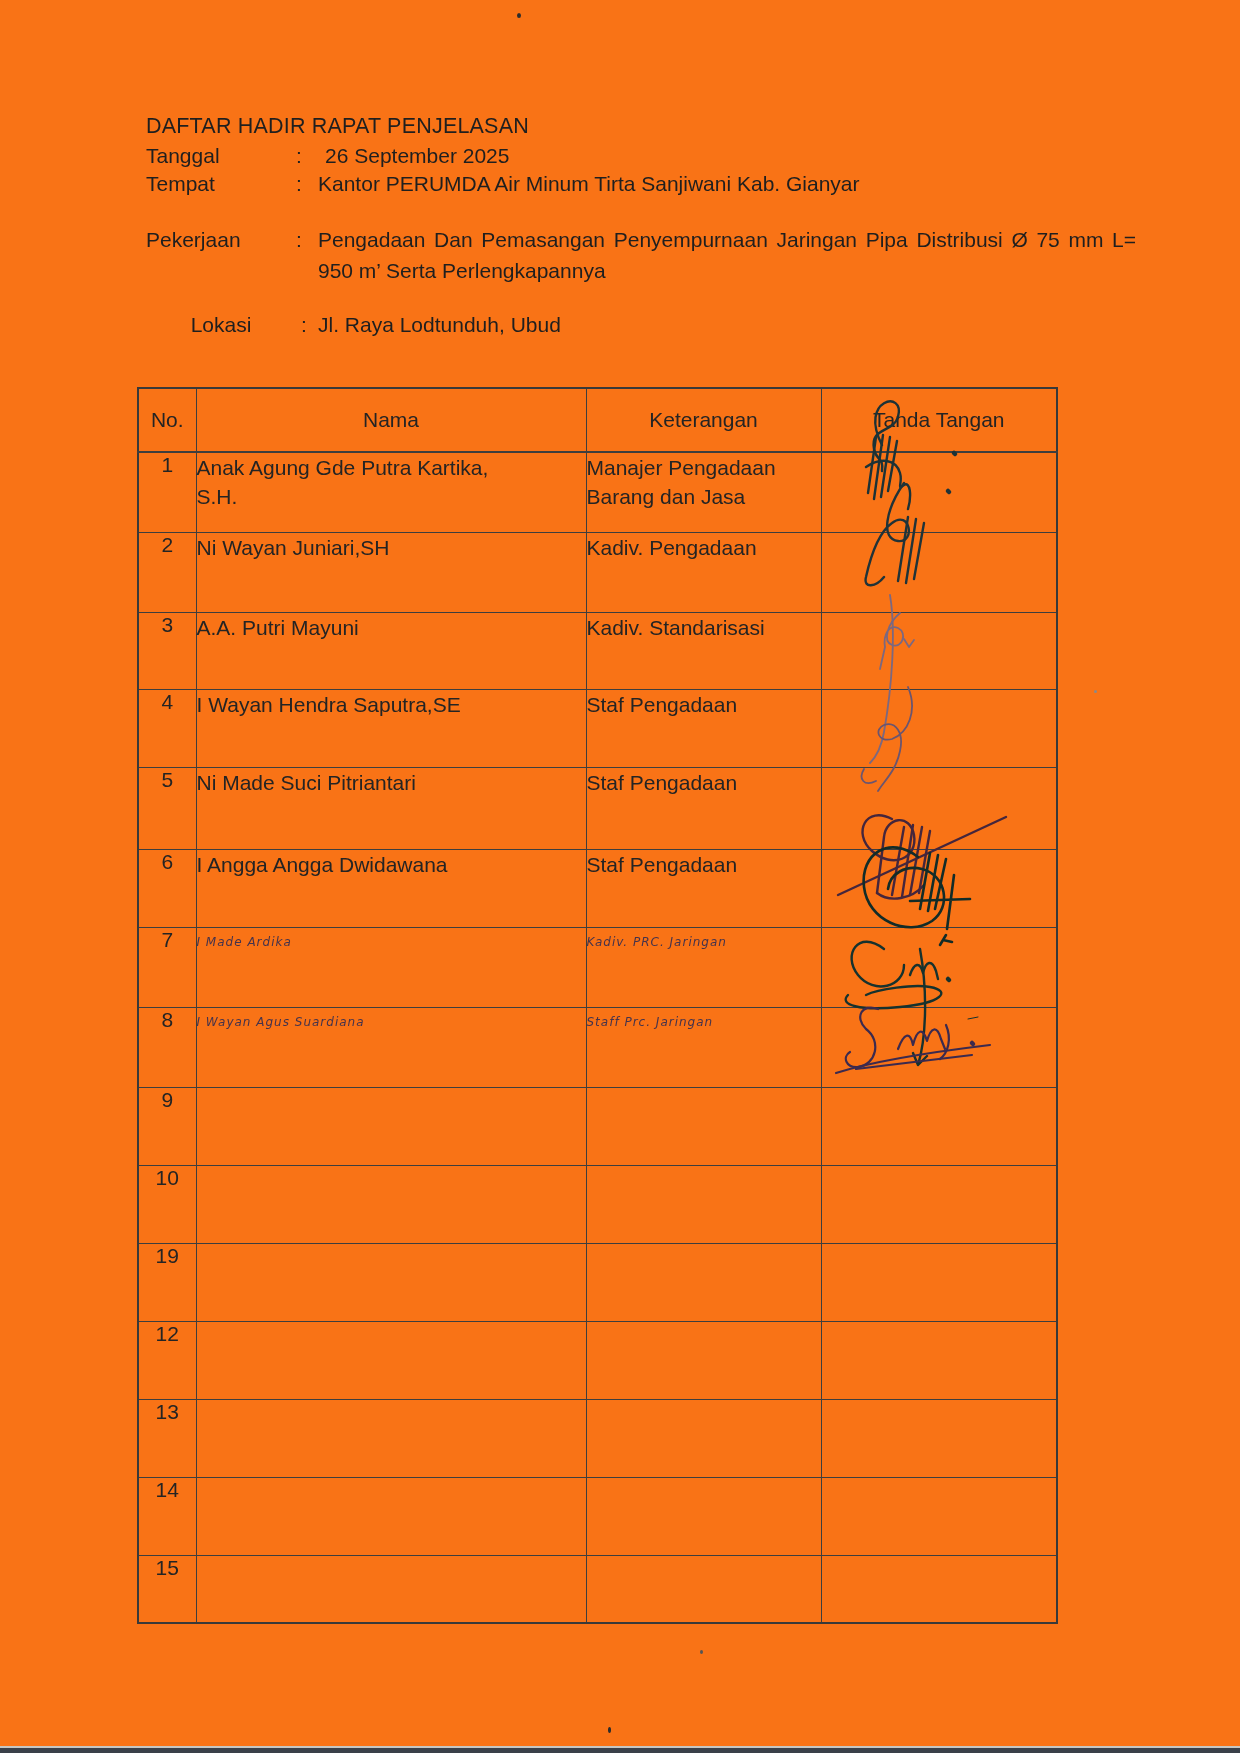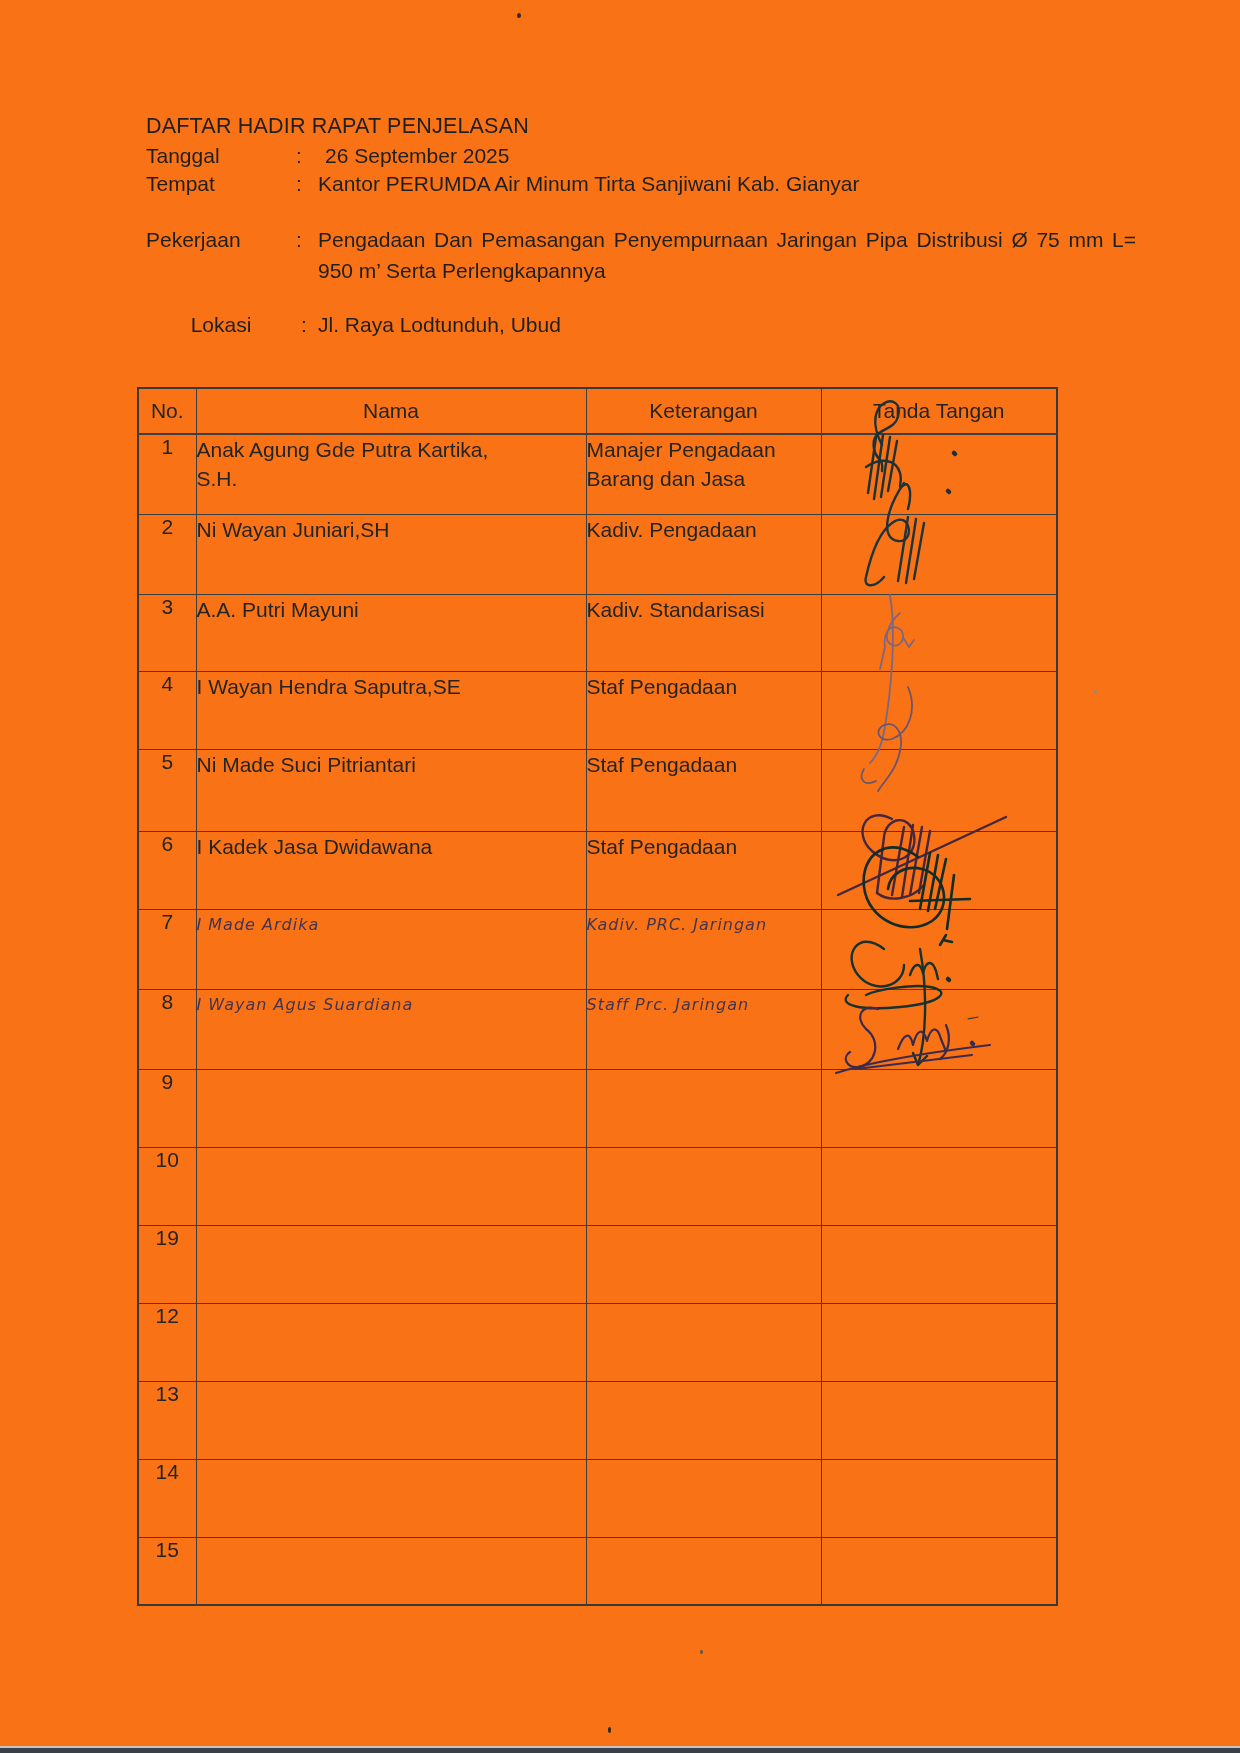--- a/index.html
+++ b/index.html
@@ -46,21 +46,21 @@
   }
   table.attendance{border:2px solid #393939;}
   td.c-no{ text-align:center; vertical-align:top; padding-top:9px;}
   td.c-nama{ vertical-align:top; padding:9px 10px 0 14px; white-space:pre-wrap; line-height:29px;}
   td.c-ket{ vertical-align:top; padding:9px 4px 0 9px; white-space:pre-wrap; line-height:29px;}
   td.c-ttd{ vertical-align:top;}
   
   td.hw{
     font-family:"DejaVu Sans", sans-serif;
     font-style:italic;
-    font-size:16px;
+    font-size:12px;
     color:#45334c;
     letter-spacing:1px;
   }
   td.hw-name{padding-top:14px;}
   
   svg.sig-layer{
     position:absolute;left:820px;top:387px;width:240px;height:693px;
     pointer-events:none;
   }
   svg.sig-layer path{fill:none;stroke-linecap:round;stroke-linejoin:round;}
@@ -104,21 +104,21 @@
   </div>
 
   <table class="attendance">
     <colgroup>
         <col class="w-no">
         <col class="w-nama">
         <col class="w-ket">
         <col class="w-ttd">
       </colgroup>
     <tbody>
-      <tr style="height:46px">
+      <tr style="height:64px">
         <th>No.</th>
         <th>Nama</th>
         <th>Keterangan</th>
         <th>Tanda Tangan</th>
       </tr>
       <tr style="height:80px">
         <td class="c-no">1</td>
         <td class="c-nama">Anak Agung Gde Putra Kartika,
 S.H.</td>
         <td class="c-ket">Manajer Pengadaan
@@ -144,21 +144,21 @@
         <td class="c-ttd"></td>
       </tr>
       <tr style="height:82px">
         <td class="c-no">5</td>
         <td class="c-nama">Ni Made Suci Pitriantari</td>
         <td class="c-ket">Staf Pengadaan</td>
         <td class="c-ttd"></td>
       </tr>
       <tr style="height:78px">
         <td class="c-no">6</td>
-        <td class="c-nama">I Kadek Jasa Dwidawana</td>
+        <td class="c-nama">I Angga Angga Dwidawana</td>
         <td class="c-ket">Staf Pengadaan</td>
         <td class="c-ttd"></td>
       </tr>
       <tr style="height:80px">
         <td class="c-no">7</td>
         <td class="c-nama hw hw-name">I Made Ardika</td>
         <td class="c-ket hw hw-name">Kadiv. PRC. Jaringan</td>
         <td class="c-ttd"></td>
       </tr>
       <tr style="height:80px">

